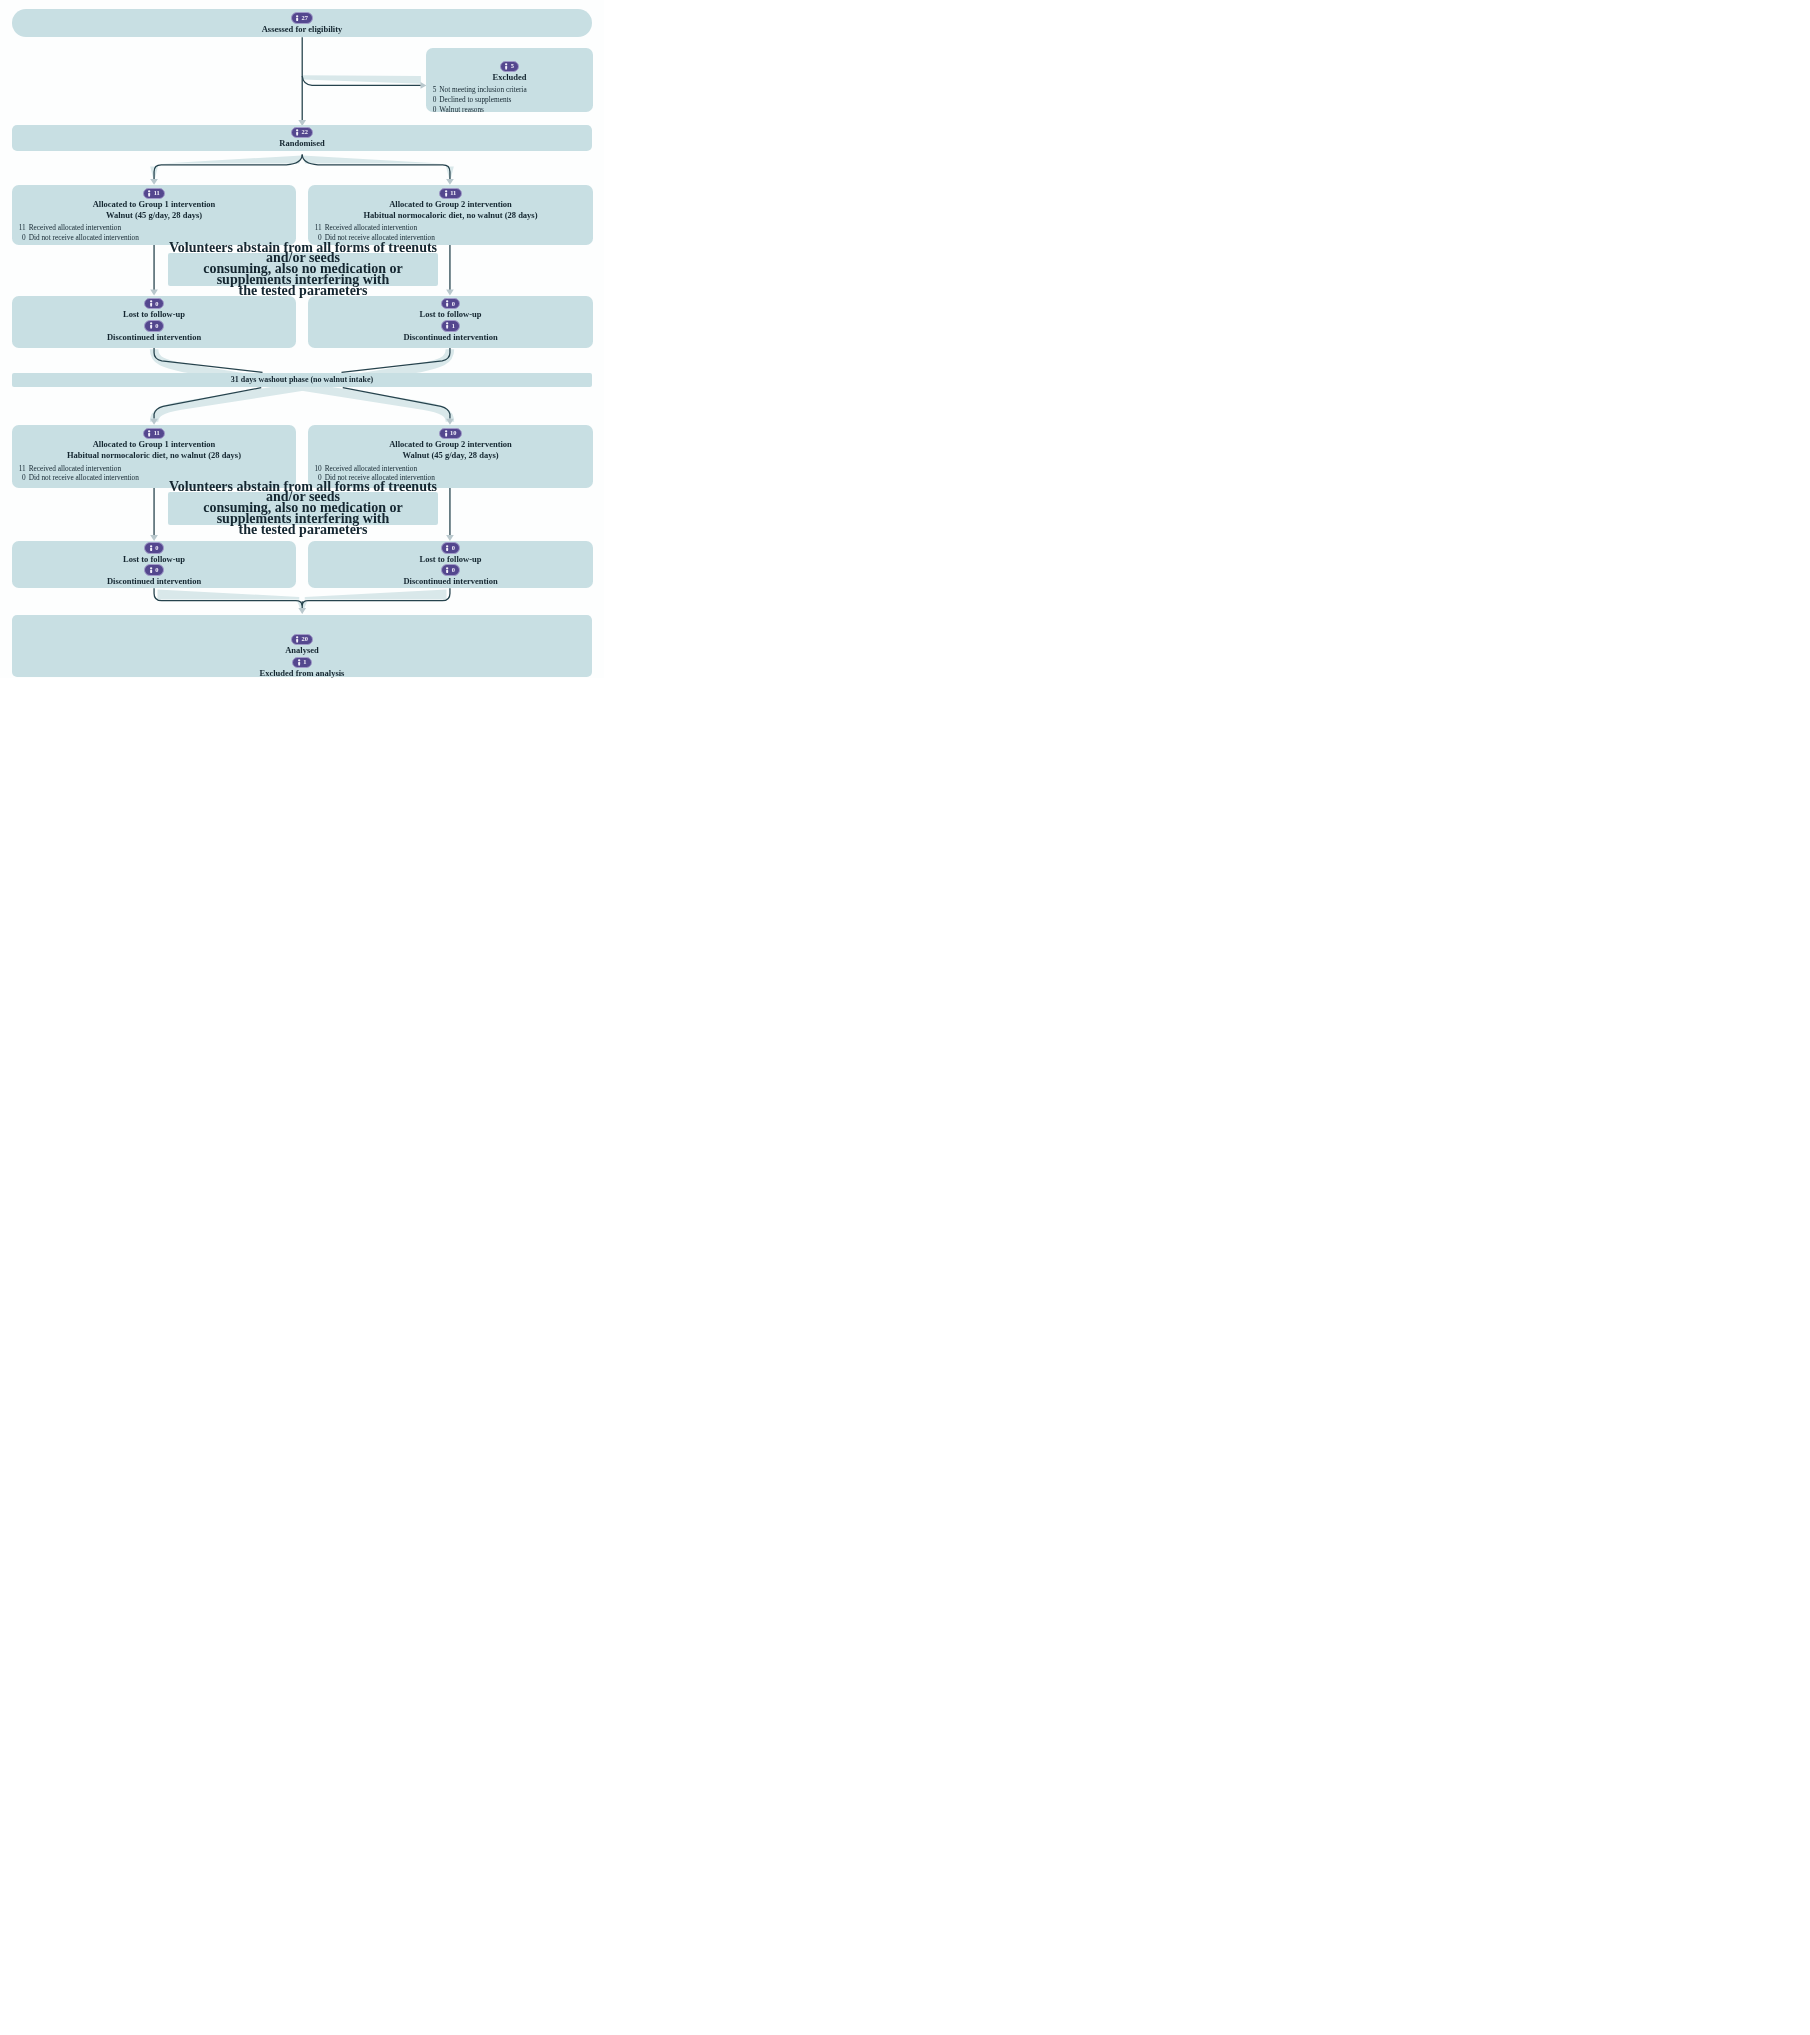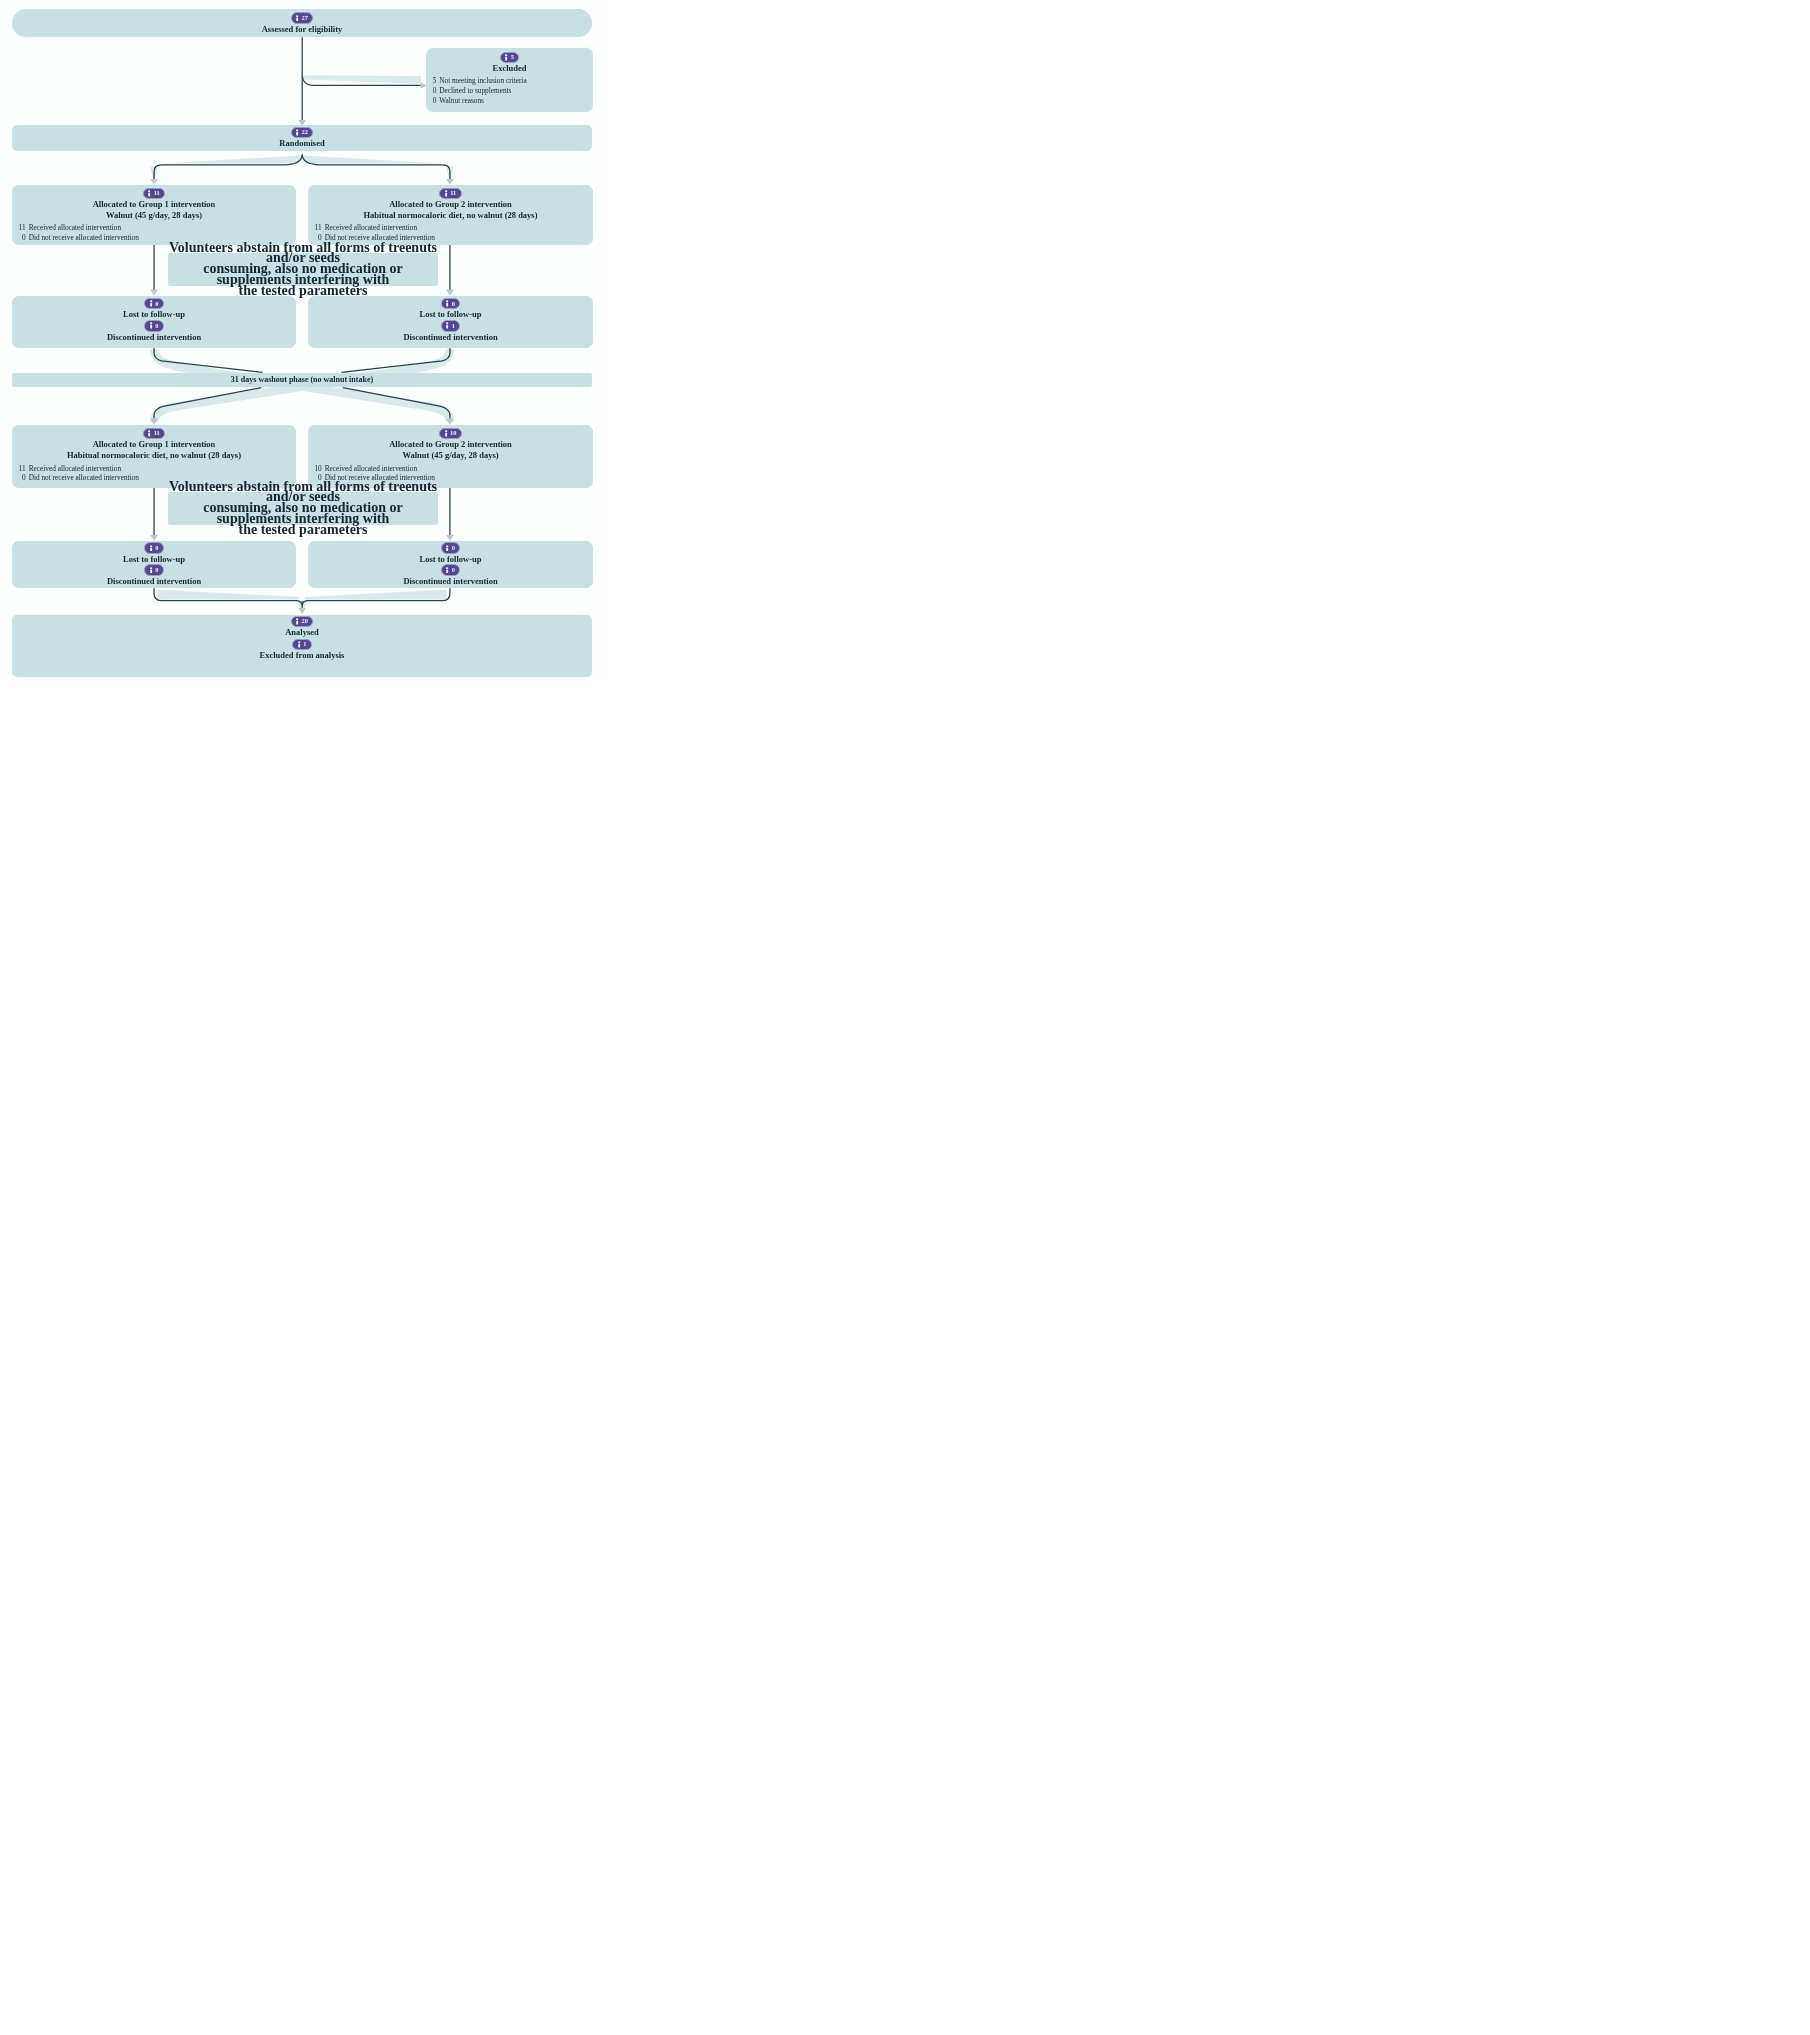--- a/index.html
+++ b/index.html
@@ -107,21 +107,21 @@
   <div class="box band" style="left:12px;top:9.4px;width:580px;height:28px;justify-content:center;border-radius:14px;">
     <span class="badge">
       <svg width="4.3" height="6.8" viewBox="0 0 10 16">
           <use href="#person-symbol"></use>
         </svg>
       <span>27</span>
     </span>
     <div class="title">Assessed for eligibility</div>
   </div>
 
-  <div class="box excl" style="left:426px;top:48px;width:167px;height:64px;padding-top:4px;">
+  <div class="box excl" style="left:426px;top:48px;width:167px;height:64px;padding-top:13px;">
     <span class="badge">
       <svg width="4.3" height="6.8" viewBox="0 0 10 16">
           <use href="#person-symbol"></use>
         </svg>
       <span>5</span>
     </span>
     <div class="title">Excluded</div>
     <div class="nlist">
       <div class="nrow">
         <span class="num">5</span>
@@ -309,21 +309,21 @@
     <div class="title">Lost to follow-up</div>
     <span class="badge">
       <svg width="4.3" height="6.8" viewBox="0 0 10 16">
           <use href="#person-symbol"></use>
         </svg>
       <span>0</span>
     </span>
     <div class="title">Discontinued intervention</div>
   </div>
 
-  <div class="box band" style="left:12px;top:615px;width:580px;height:62px;padding-top:1px;">
+  <div class="box band" style="left:12px;top:615px;width:580px;height:62px;padding-top:19px;">
     <span class="badge">
       <svg width="4.3" height="6.8" viewBox="0 0 10 16">
           <use href="#person-symbol"></use>
         </svg>
       <span>20</span>
     </span>
     <div class="title">Analysed</div>
     <div class="gap2"></div>
     <span class="badge">
       <svg width="4.3" height="6.8" viewBox="0 0 10 16">

